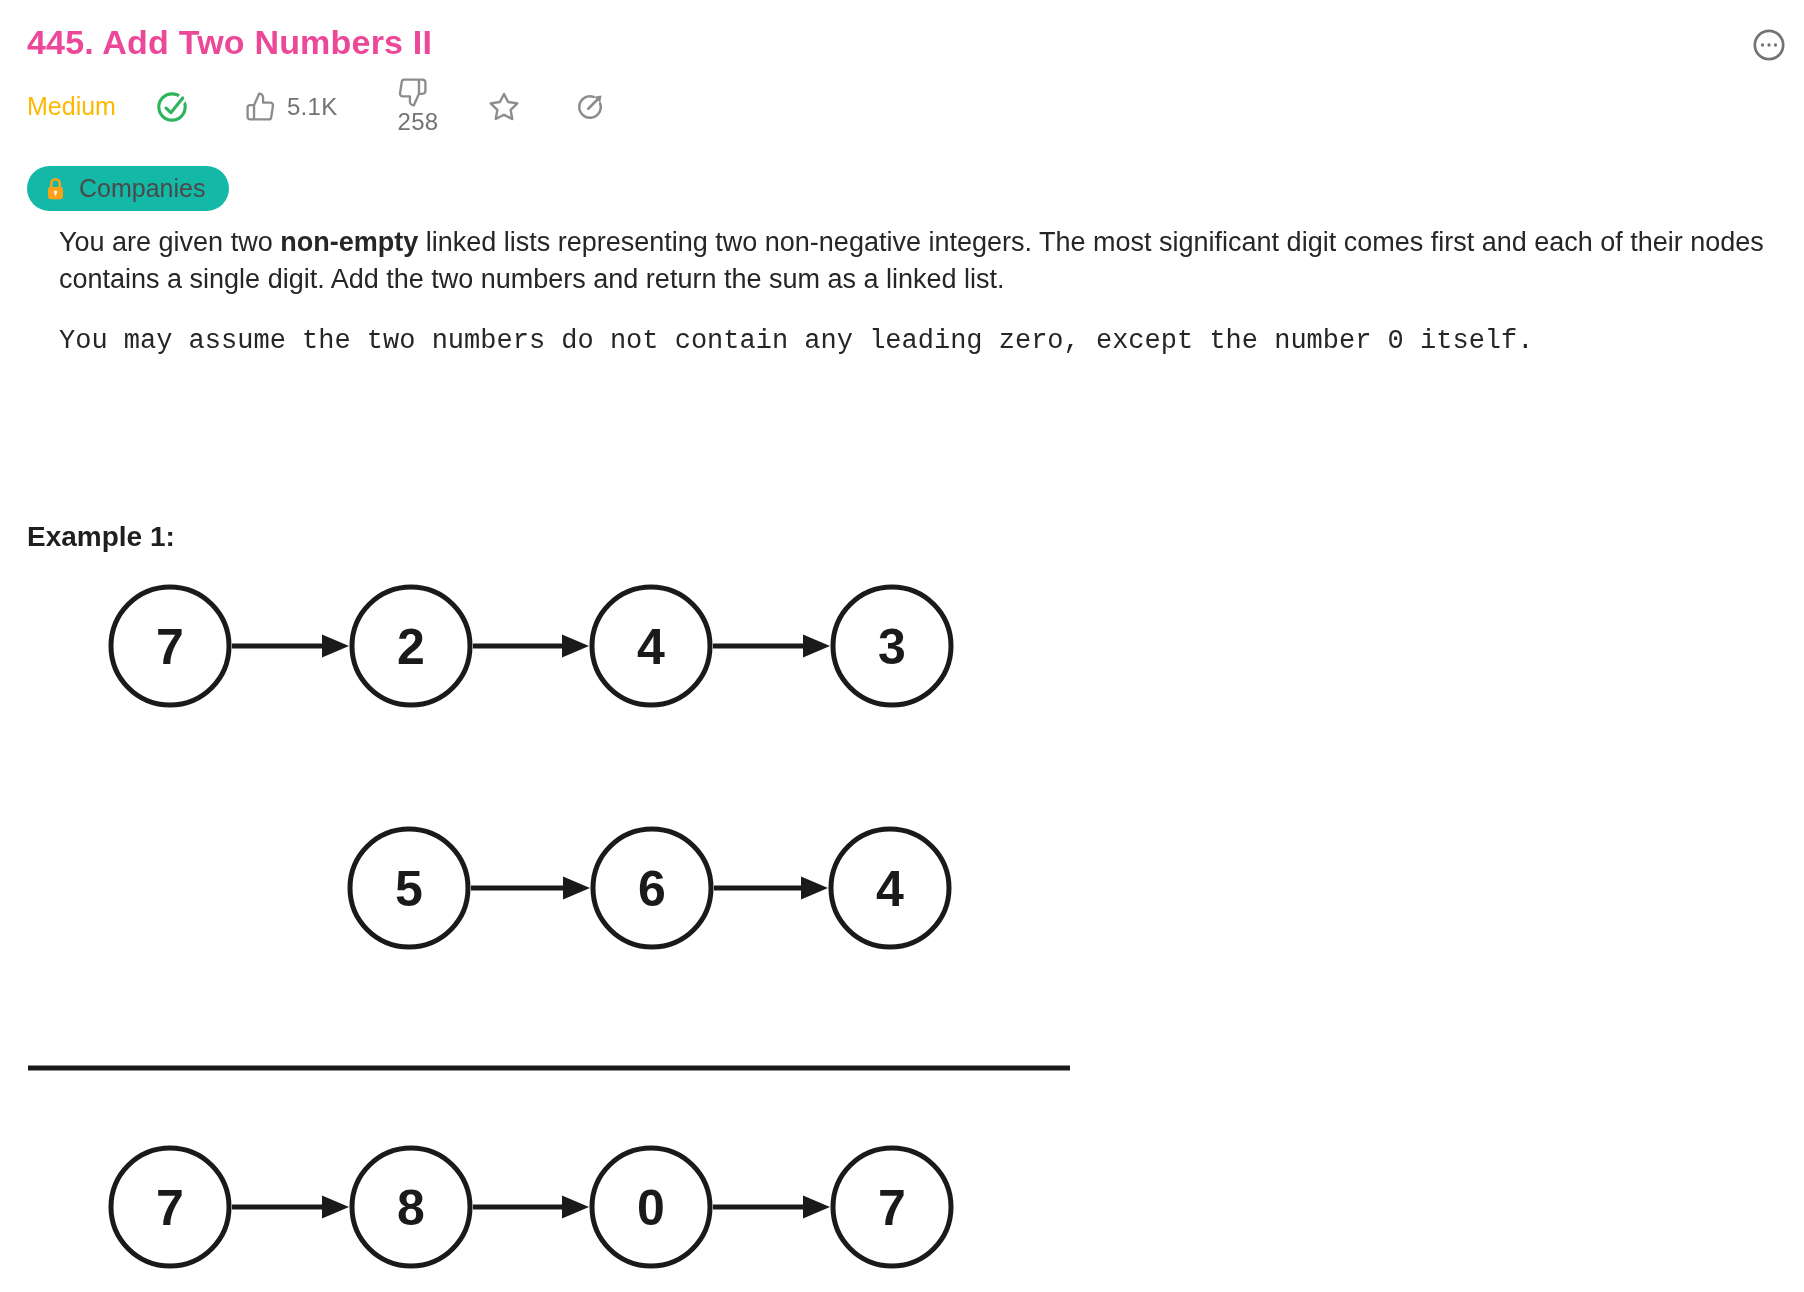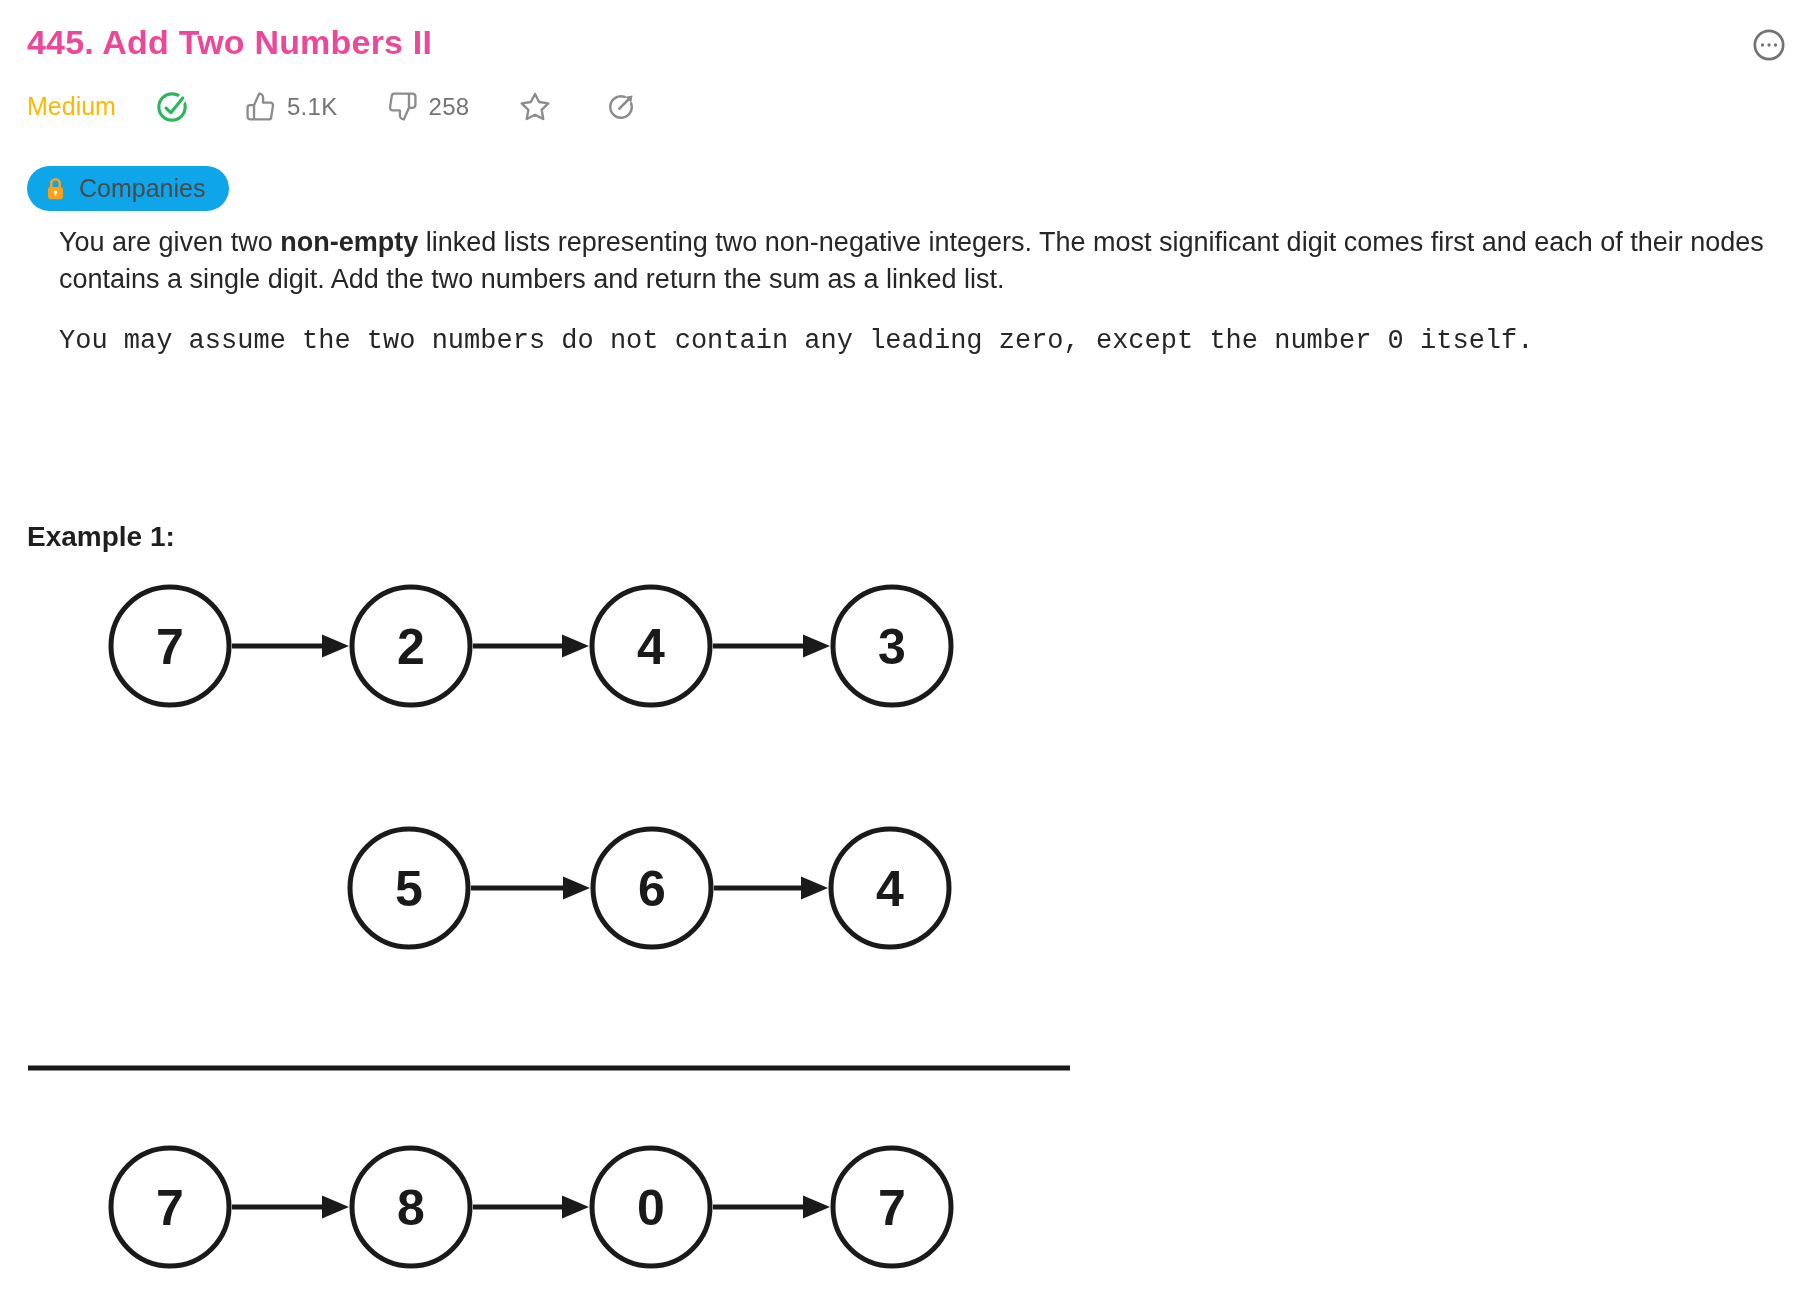--- a/index.html
+++ b/index.html
@@ -17,28 +17,28 @@
   .more-btn {
     position:absolute; top:28px; right:18px; width:34px; height:34px;
     color:#737373; cursor:pointer;
   }
   .stats-row { margin-top:24px; height:37px; display:flex; align-items:center; }
   .difficulty { font-size:25px; font-weight:500; color:#FFB800; }
   .solved-icon { width:34px; height:34px; margin-left:39px; color:#2DB55D; }
   .stat-group { display:flex; align-items:center; color:#8C8C8C; }
   .stat-group .count { font-size:24px; color:#737373; margin-left:11px; letter-spacing:0.3px; }
   .g-like { margin-left:56px; }
-  .g-dislike { margin-left:49px; }
+  .g-dislike { margin-left:49px;flex-direction:column; }
   .stat-icon { width:31px; height:31px; }
   .star-btn { margin-left:50px; width:32px; height:32px; color:#8C8C8C; }
   .share-btn { margin-left:55px; width:30px; height:30px; color:#8C8C8C; }
   .tag-row { margin-top:41px; }
   .companies-pill {
     display:inline-flex; align-items:center; height:45px;
-    background:#0ea5e9; border-radius:23px; padding:0 24px 0 17px; gap:12px;
+    background:#14b8a6; border-radius:23px; padding:0 24px 0 17px; gap:12px;
     cursor:pointer;
   }
   .lock-icon { width:23px; height:26px; }
   .companies-label { font-size:25px; color:#4A4A4A; }
   .desc { width:1722px; font-size:27px; line-height:37px; color:#262626;margin-left:32px; }
   .desc.p1 { margin-top:13px; }
   .desc.p2 { margin-top:25px;font-family:Liberation Mono, monospace; }
   .desc b { font-weight:700; }
   .example-label { margin-top:158px; font-size:28px; font-weight:700; color:#1f1f1f; line-height:37px; }
   .diagram { display:block; margin-left:-27px; margin-top:5px; }

